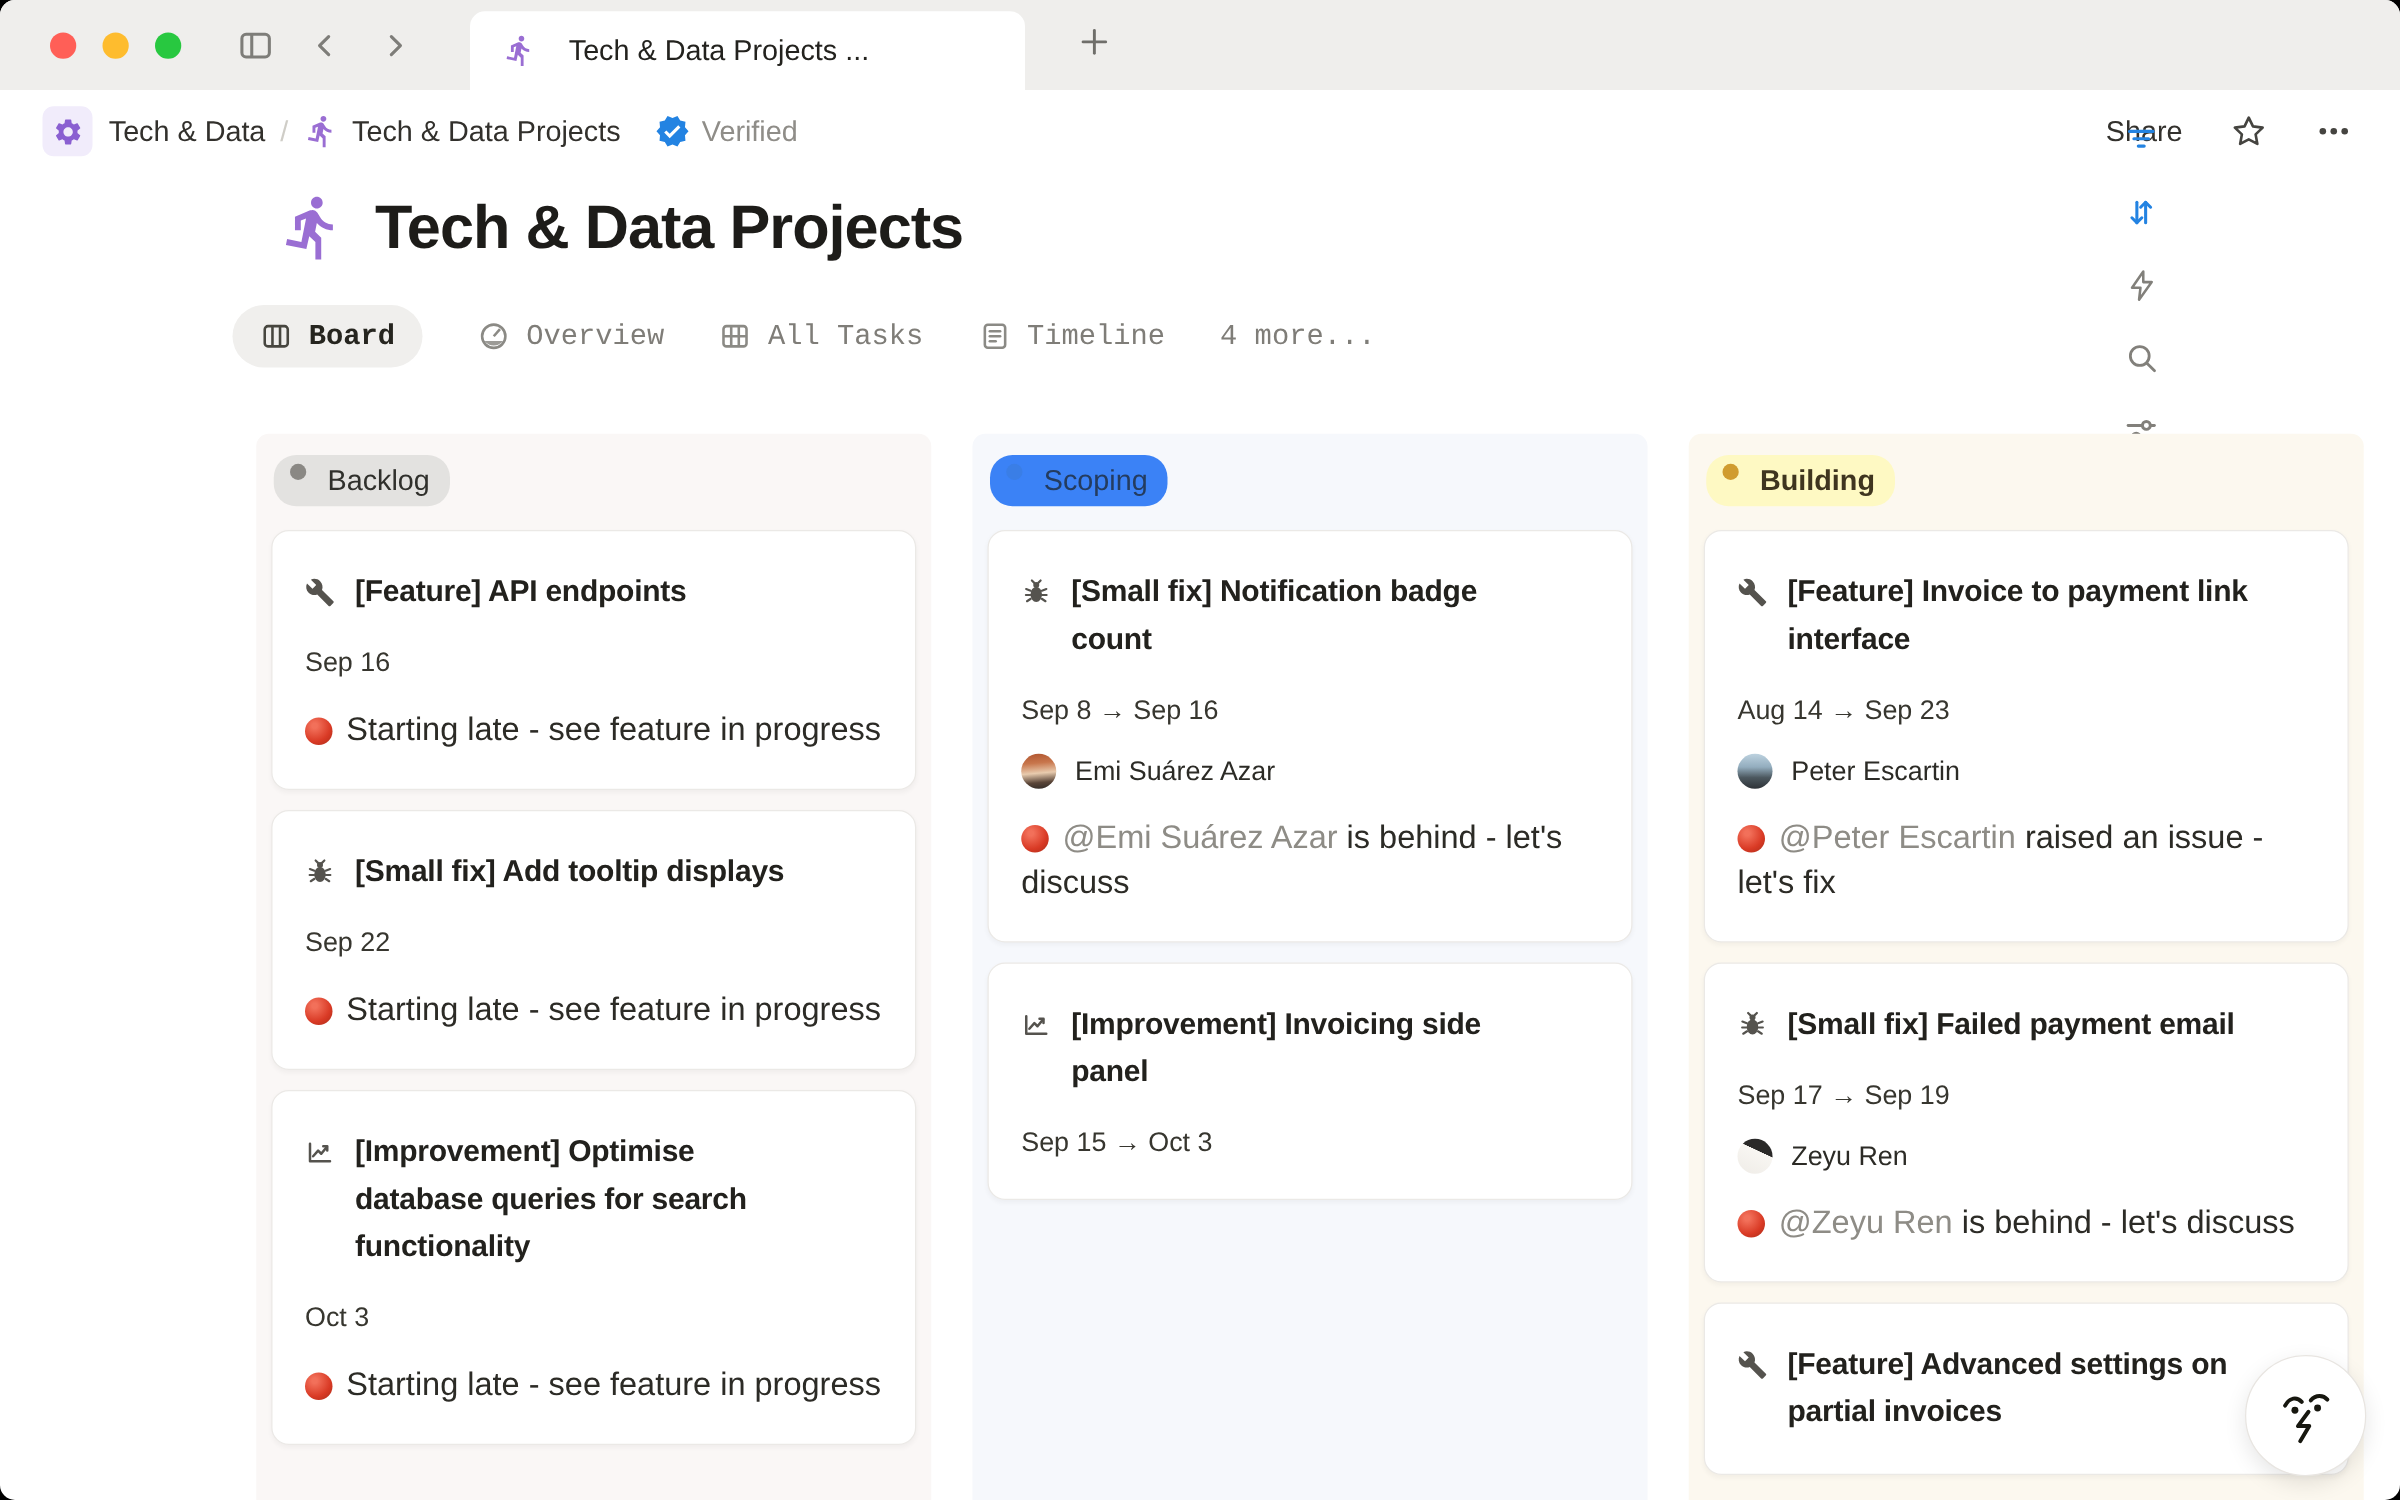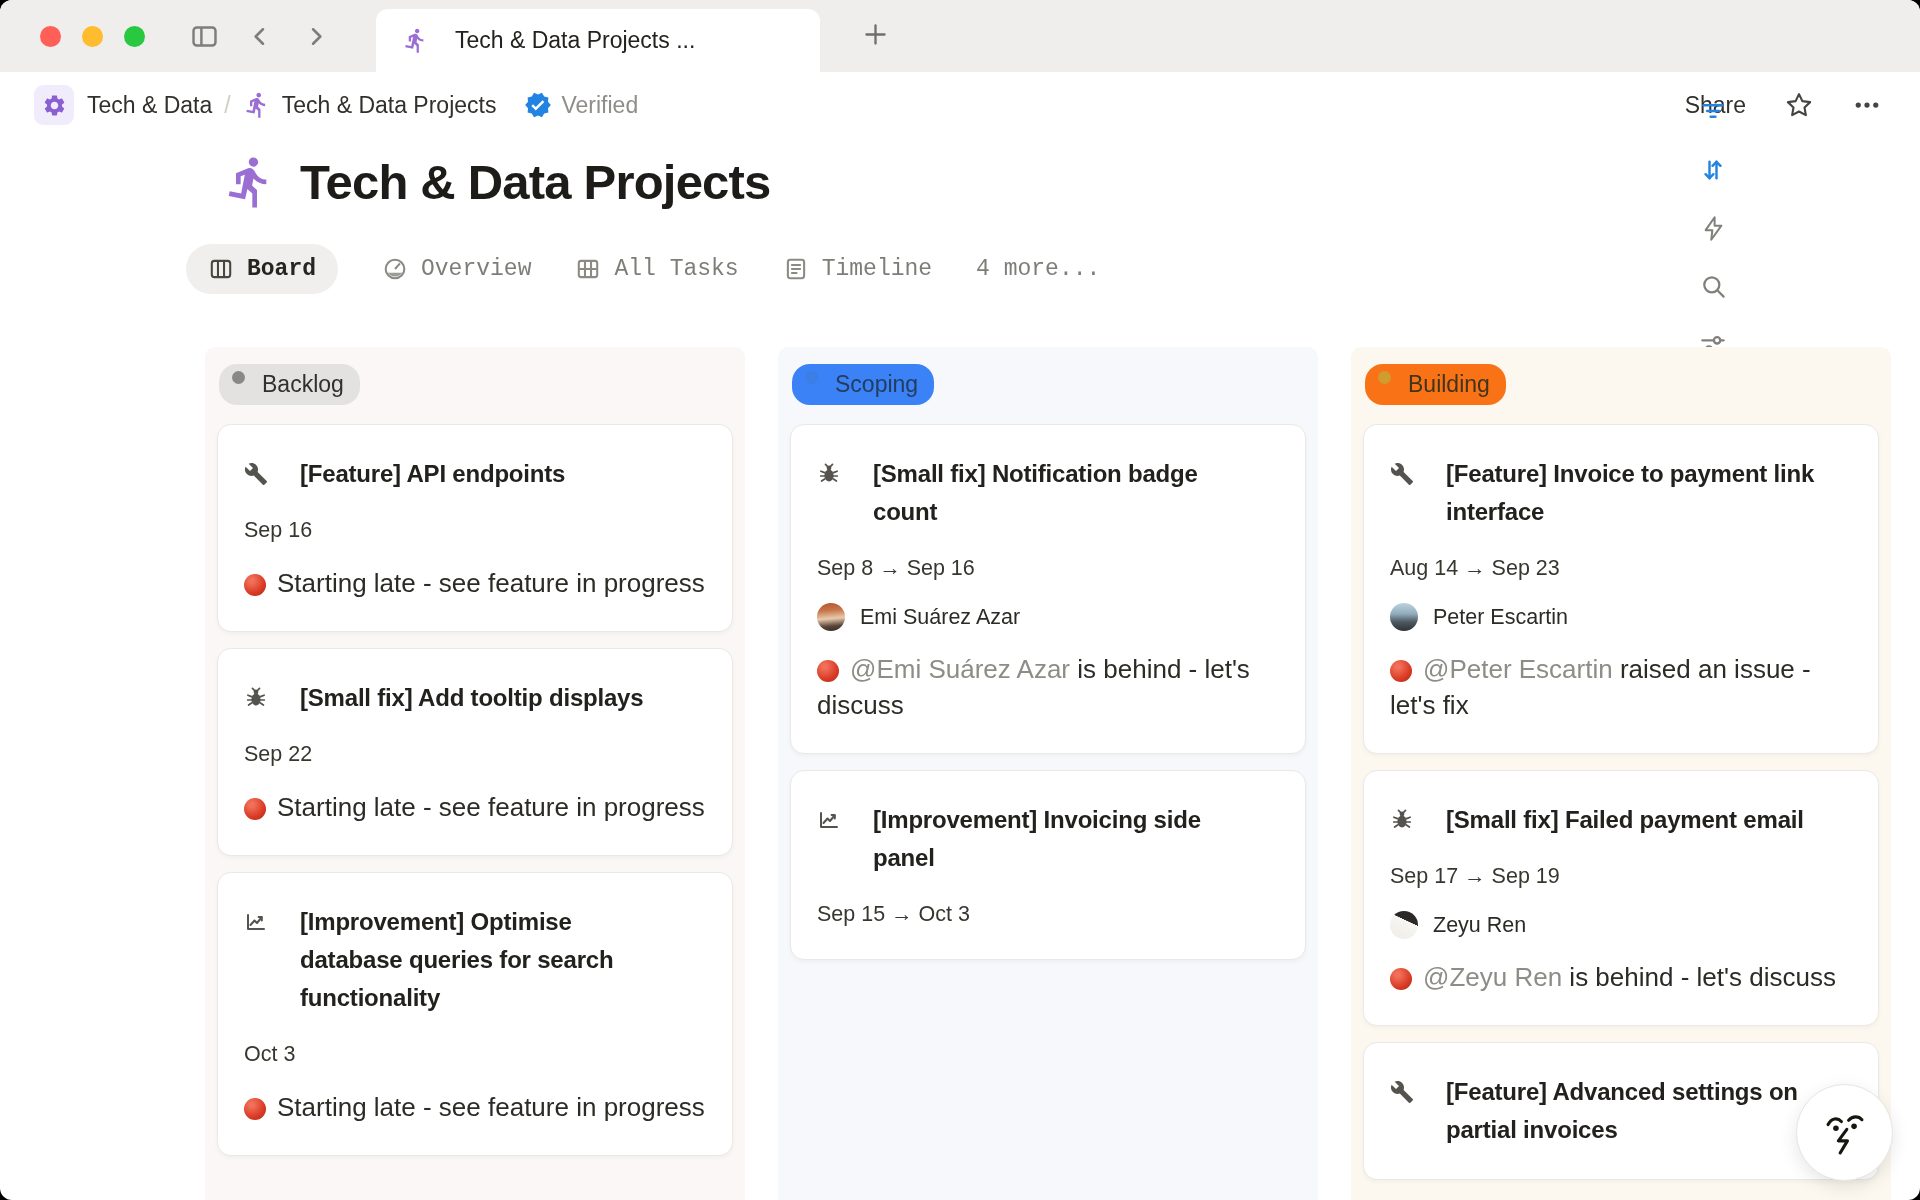--- a/index.html
+++ b/index.html
@@ -52,24 +52,24 @@
   
   .board{display:flex;gap:33px;align-items:flex-start;margin:49px 0 0 205px;height:900px;}
   .col{width:540px;border-radius:10px;padding:14px 12px;box-sizing:border-box;flex:none;height:100%;}
   .col-backlog{background:#faf7f6;}
   .col-scoping{background:#f6f8fc;}
   .col-building{background:#fcf8ef;}
   .col-pill{display:inline-flex;gap:17px;border-radius:18px;padding:7px 16px 7px 13px;font-size:23px;font-weight:500;margin:3px 0 19px 2px;}
   .col-pill .dot{width:13px;height:13px;border-radius:50%;}
   .pill-gray{background:#e3e2e0;color:#30302c;} .pill-gray .dot{background:#8a8884;}
   .pill-blue{background:#3b82f6;color:#243c5f;} .pill-blue .dot{background:#3a7ee6;}
-  .pill-yellow{background:#f97316;color:#3f351f;} .pill-yellow .dot{background:#d09c2f;}
+  .pill-yellow{background:#fef9c3;color:#3f351f;font-weight:bold;} .pill-yellow .dot{background:#d09c2f;}
 
   .card{background:#fff;border:1px solid #ebe9e6;border-radius:14px;box-shadow:0 2px 4px rgba(0,0,0,.04);padding:30px 26px;margin-bottom:16px;}
-  .ct{display:flex;gap:32px;}
+  .ct{display:flex;gap:16px;}
   .ct .ticon{flex:none;margin-top:7px;color:#55534e;display:flex;}
   .ct .t{font-size:24px;line-height:38px;font-weight:600;color:#22211d;max-width:380px;letter-spacing:-0.2px;}
   .meta{margin-top:22px;font-size:21.5px;line-height:30px;color:#37362f;}
   .person{margin-top:20px;display:flex;align-items:center;gap:15px;font-size:21.5px;color:#2c2b26;}
   .avatar{width:28px;height:28px;border-radius:50%;flex:none;}
   .av-emi{background:linear-gradient(175deg,#b0552f 0%,#c8764c 28%,#e8cbae 55%,#5a4538 80%,#302a26 100%);}
   .av-amy{background:#f5f3f0;border:1px solid #d9d6d1;box-sizing:border-box;}
   .av-peter{background:linear-gradient(180deg,#bdd2df 0%,#93adbe 38%,#4c585f 68%,#2e3338 100%);}
   .av-zeyu{background:linear-gradient(205deg,#2a2928 0%,#2a2928 36%,#f8f6f2 37%,#efece7 100%);}
   .status{margin-top:20px;font-size:26px;line-height:36px;color:#2c2b26;}

